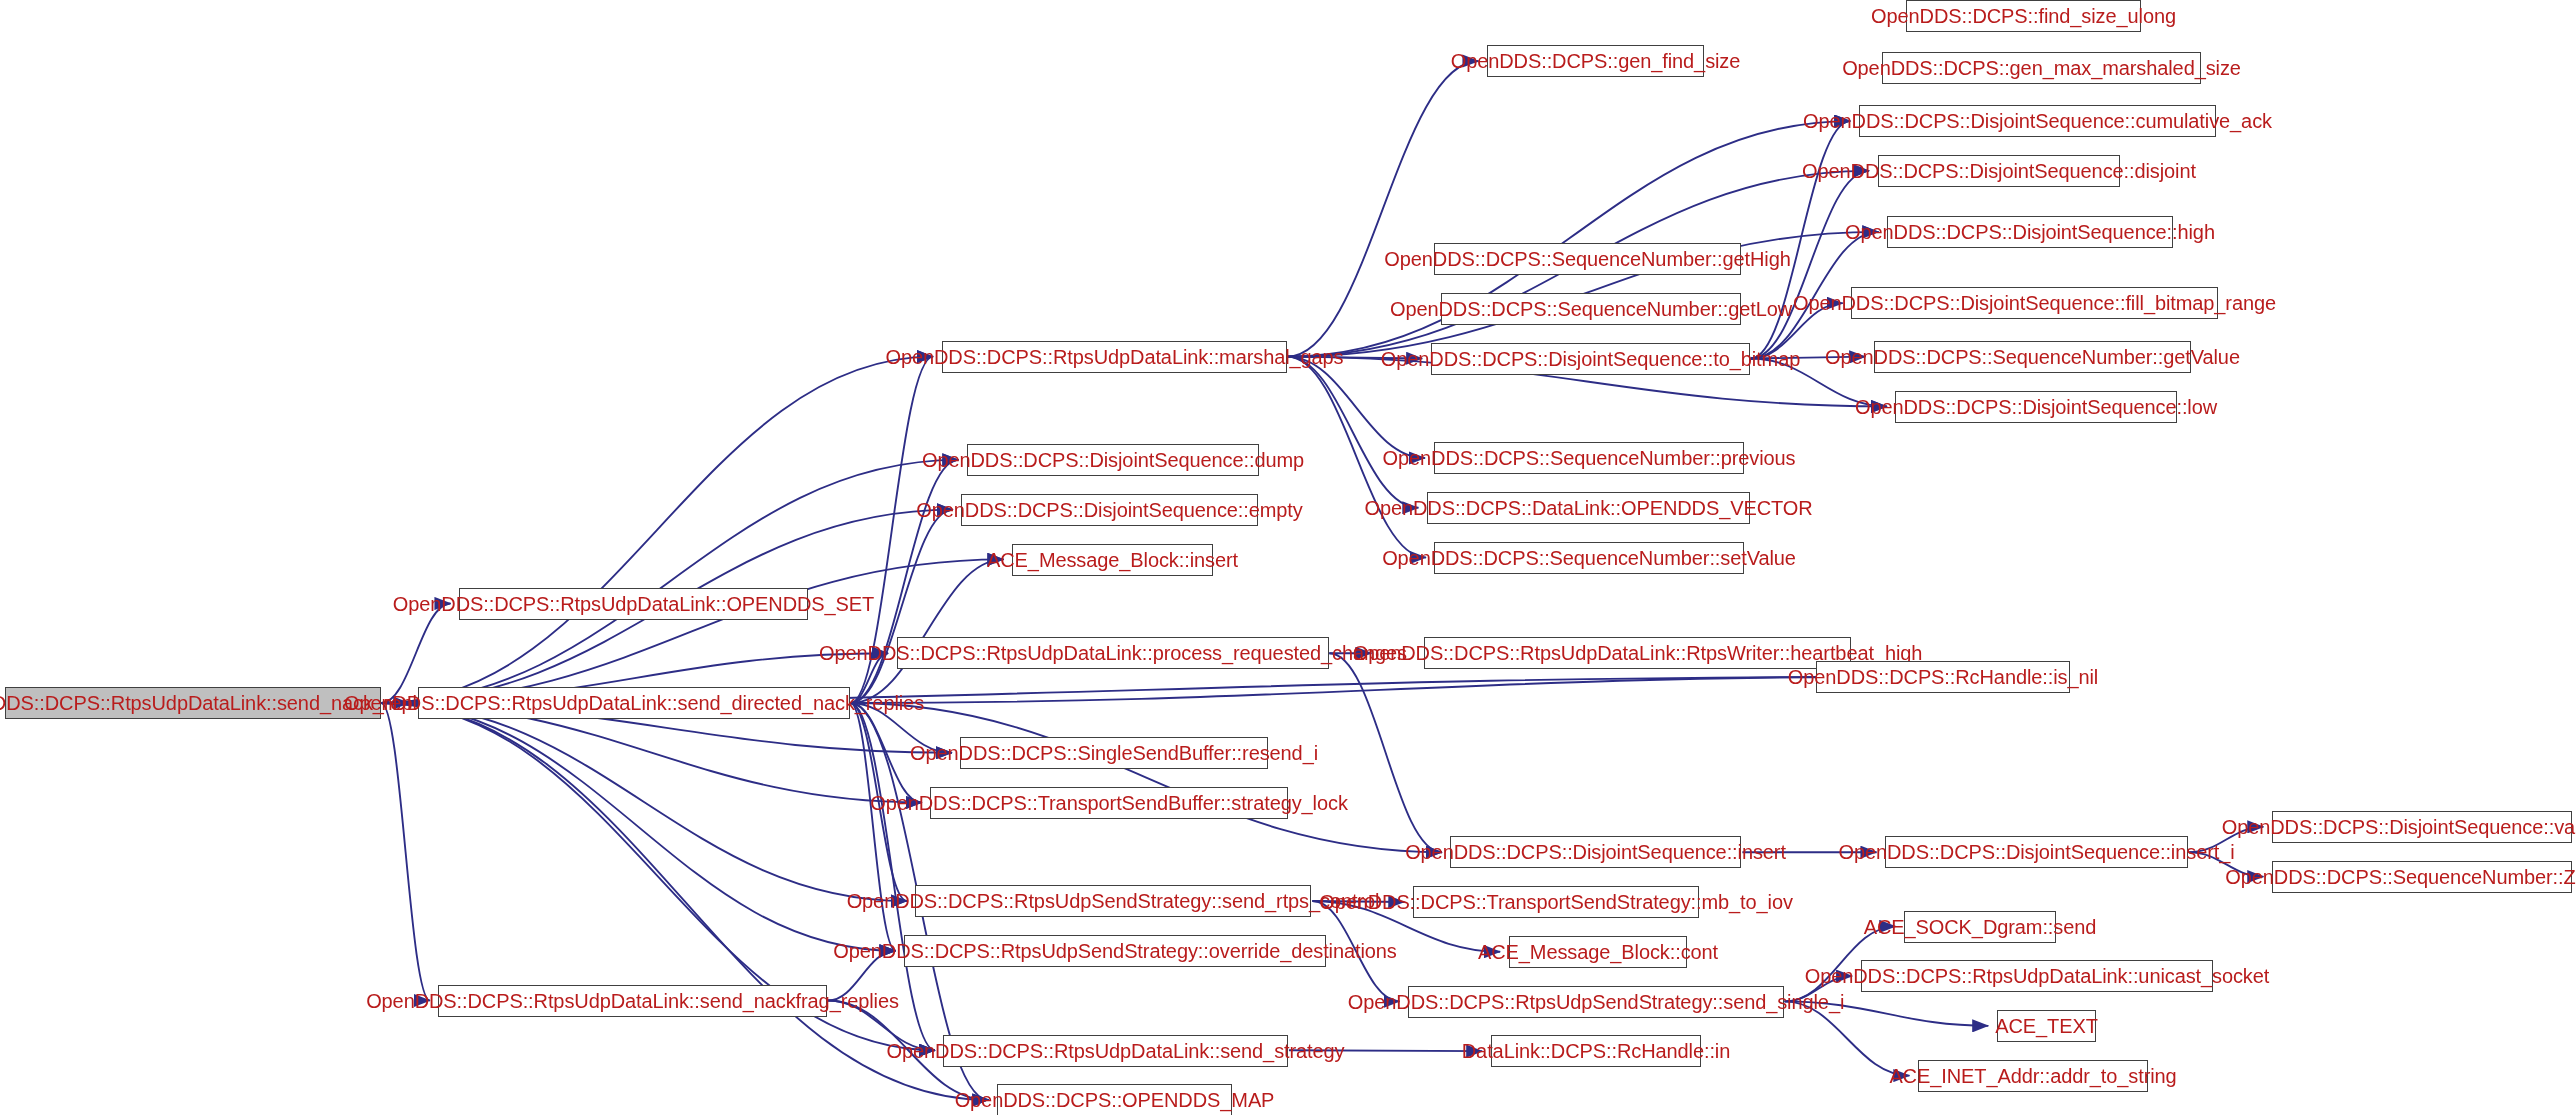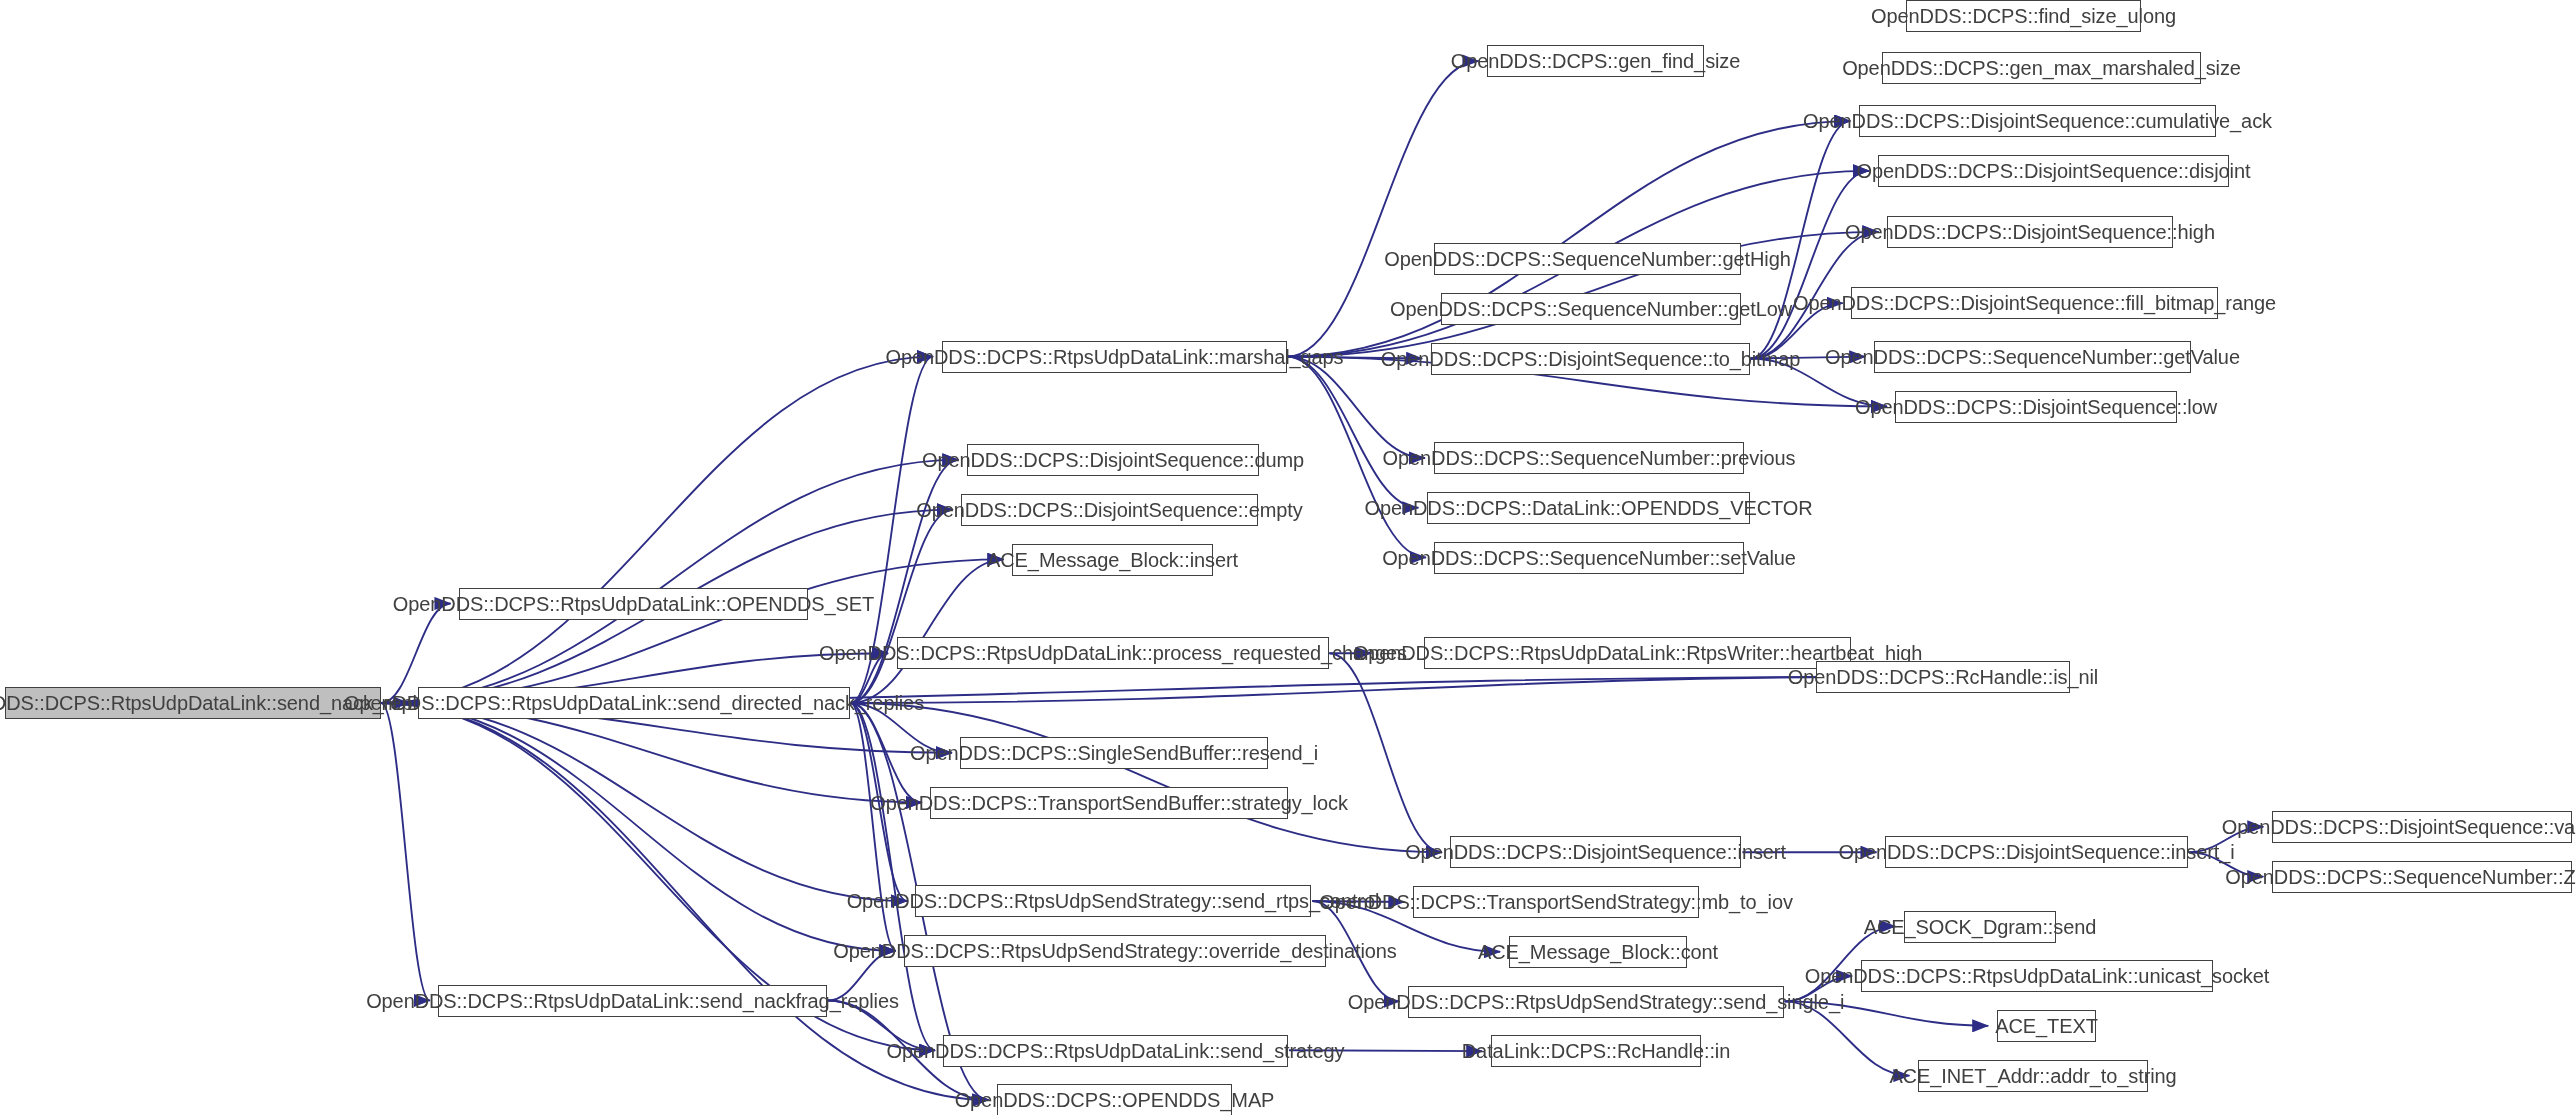--- a/index.html
+++ b/index.html
@@ -21,21 +21,21 @@
     top: 0;
     width: 2576px;
     height: 1115px;
     pointer-events: none;
   }
   .node {
     position: absolute;
     box-sizing: border-box;
     border: 1.9px solid #404040;
     background: #ffffff;
-    color: #404040;
+    color: #b91c1c;
     display: flex;
     align-items: center;
     justify-content: center;
     white-space: nowrap;
     font-size: 20px;
     line-height: 1;
     letter-spacing: -0.1px;
     height: 32px;
     padding: 0 15px;
   }
@@ -142,21 +142,21 @@
       <div class="node" style="left: 1434px; top: 542px; width: 310px;">OpenDDS::DCPS::SequenceNumber::setValue</div>
       <div class="node" style="left: 1424px; top: 637px; width: 427px;">OpenDDS::DCPS::RtpsUdpDataLink::RtpsWriter::heartbeat_high</div>
       <div class="node" style="left: 1450px; top: 836px; width: 291px;">OpenDDS::DCPS::DisjointSequence::insert</div>
       <div class="node" style="left: 1413px; top: 886px; width: 286px;">OpenDDS::DCPS::TransportSendStrategy::mb_to_iov</div>
       <div class="node" style="left: 1509px; top: 936px; width: 178px;">ACE_Message_Block::cont</div>
       <div class="node" style="left: 1408px; top: 986px; width: 376px;">OpenDDS::DCPS::RtpsUdpSendStrategy::send_single_i</div>
       <div class="node" style="left: 1491px; top: 1035px; width: 210px;">DataLink::DCPS::RcHandle::in</div>
       <div class="node" style="left: 1906px; top: 0px; width: 235px;">OpenDDS::DCPS::find_size_ulong</div>
       <div class="node" style="left: 1882px; top: 52px; width: 319px;">OpenDDS::DCPS::gen_max_marshaled_size</div>
       <div class="node" style="left: 1859px; top: 105px; width: 357px;">OpenDDS::DCPS::DisjointSequence::cumulative_ack</div>
-      <div class="node" style="left: 1878px; top: 155px; width: 351px;">OpenDDS::DCPS::DisjointSequence::disjoint</div>
+      <div class="node" style="left: 1878px; top: 155px; width: 242px;">OpenDDS::DCPS::DisjointSequence::disjoint</div>
       <div class="node" style="left: 1887px; top: 216px; width: 286px;">OpenDDS::DCPS::DisjointSequence::high</div>
       <div class="node" style="left: 1851px; top: 287px; width: 367px;">OpenDDS::DCPS::DisjointSequence::fill_bitmap_range</div>
       <div class="node" style="left: 1874px; top: 341px; width: 317px;">OpenDDS::DCPS::SequenceNumber::getValue</div>
       <div class="node" style="left: 1895px; top: 391px; width: 282px;">OpenDDS::DCPS::DisjointSequence::low</div>
       <div class="node" style="left: 1816px; top: 661px; width: 254px;">OpenDDS::DCPS::RcHandle::is_nil</div>
       <div class="node" style="left: 1885px; top: 836px; width: 303px;">OpenDDS::DCPS::DisjointSequence::insert_i</div>
       <div class="node" style="left: 1904px; top: 911px; width: 152px;">ACE_SOCK_Dgram::send</div>
       <div class="node" style="left: 1861px; top: 960px; width: 352px;">OpenDDS::DCPS::RtpsUdpDataLink::unicast_socket</div>
       <div class="node" style="left: 1997px; top: 1010px; width: 99px;">ACE_TEXT</div>
       <div class="node" style="left: 1918px; top: 1060px; width: 230px;">ACE_INET_Addr::addr_to_string</div>

